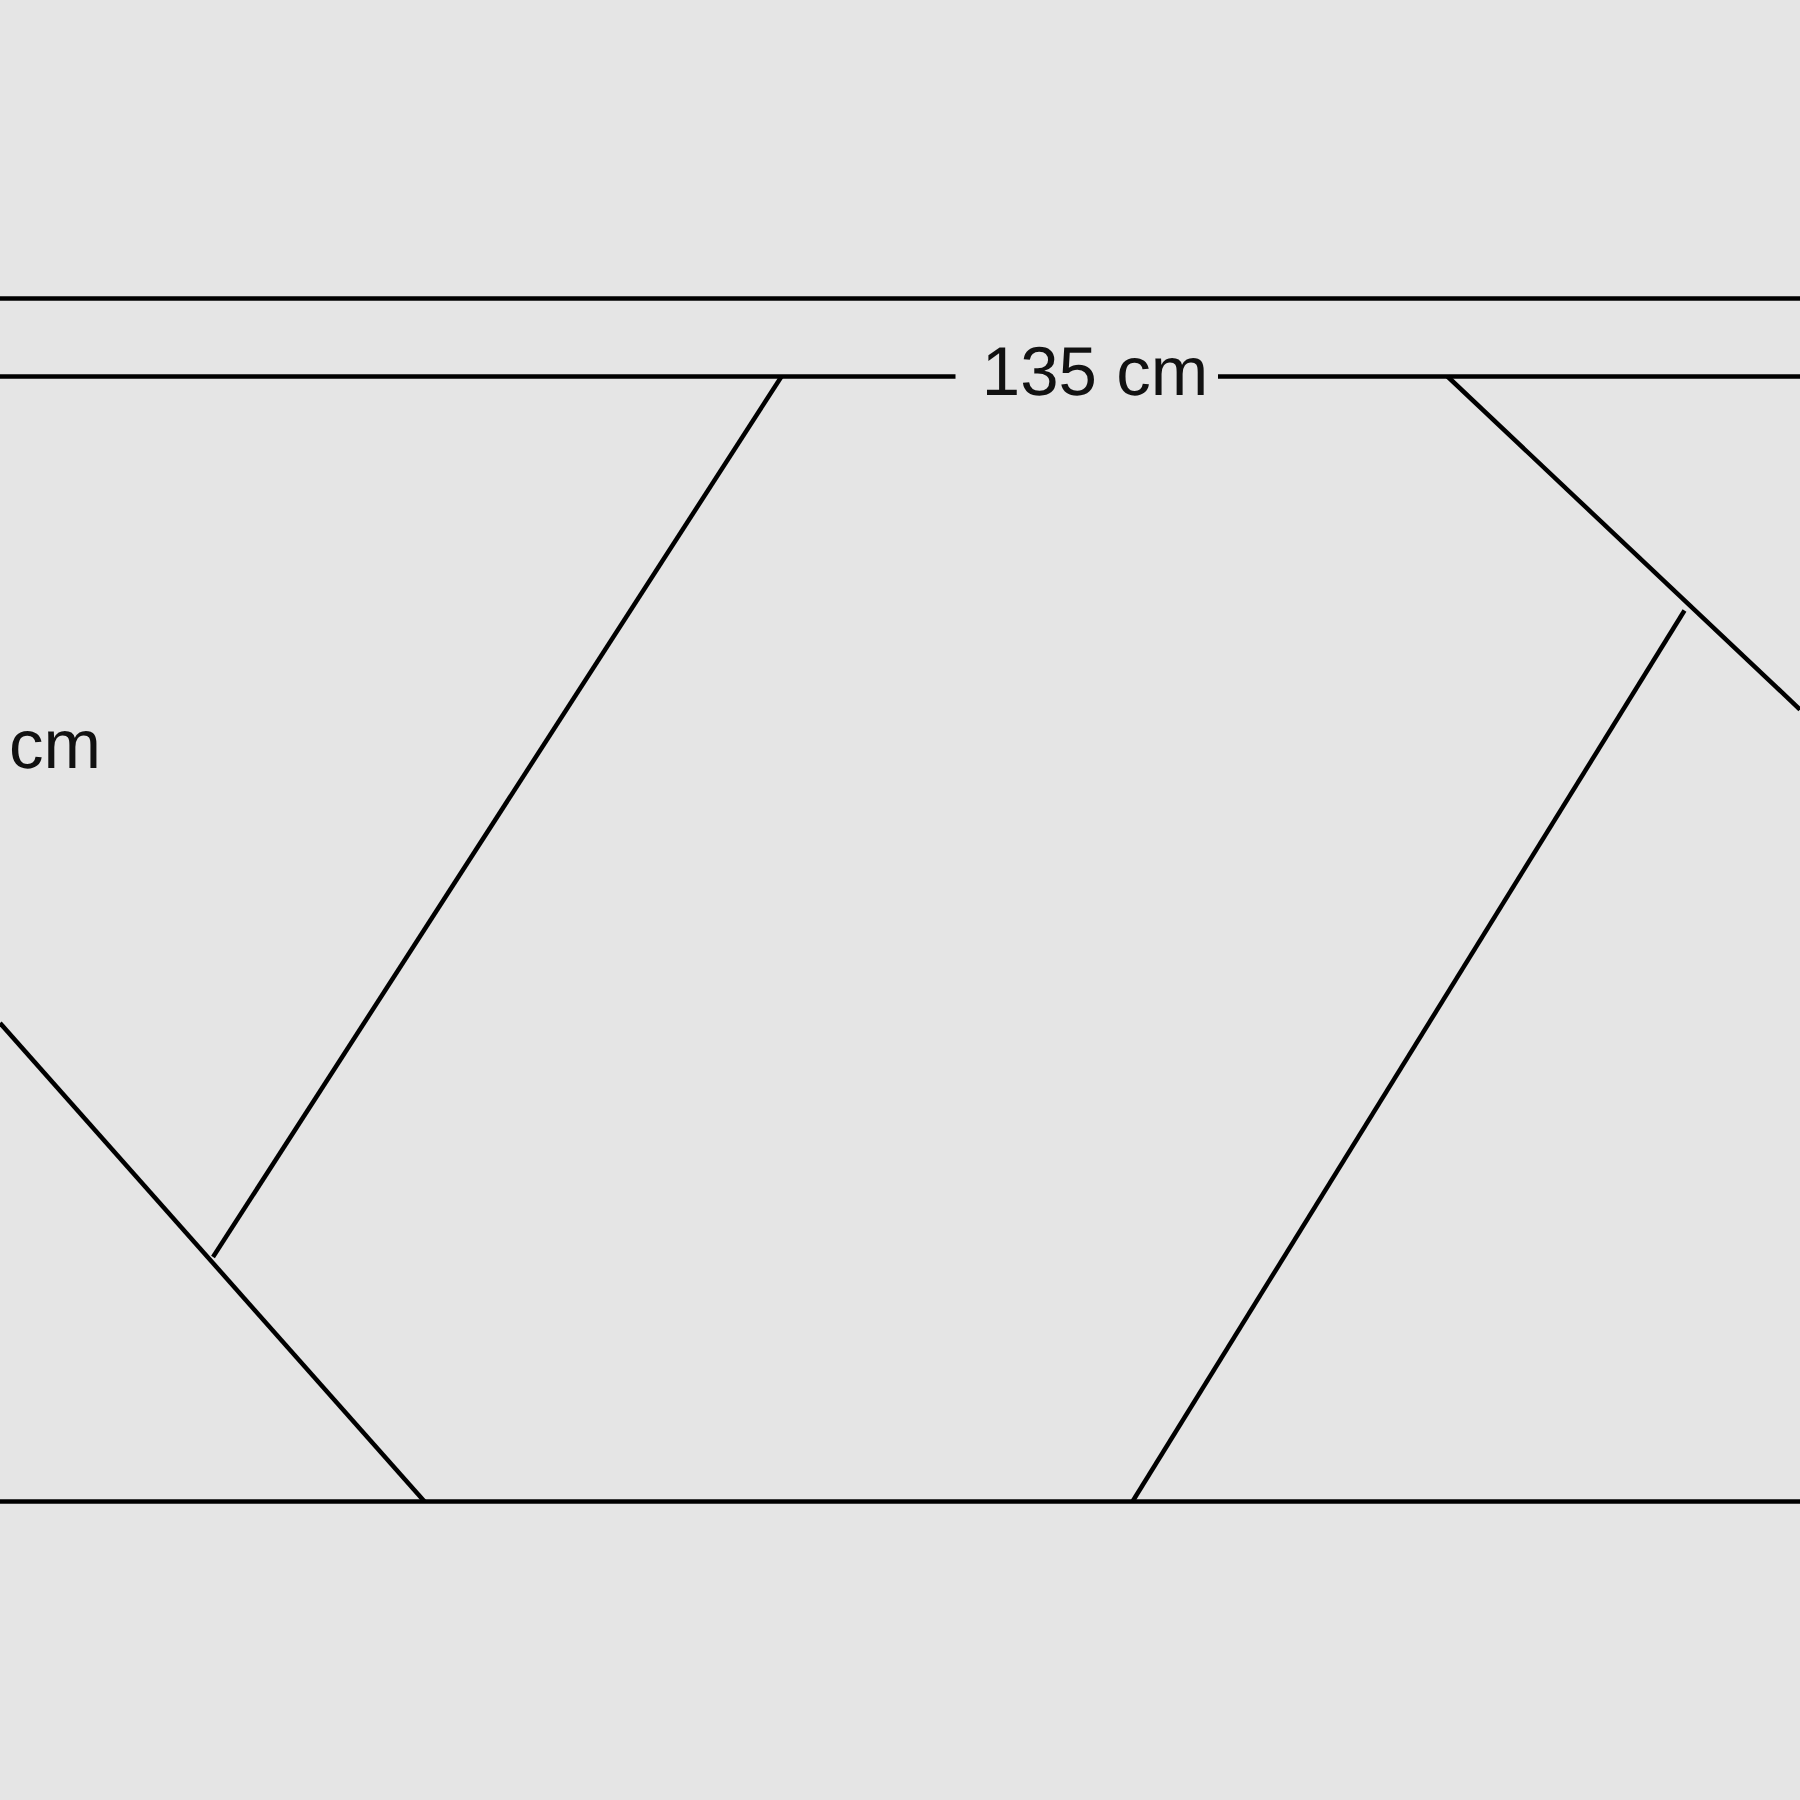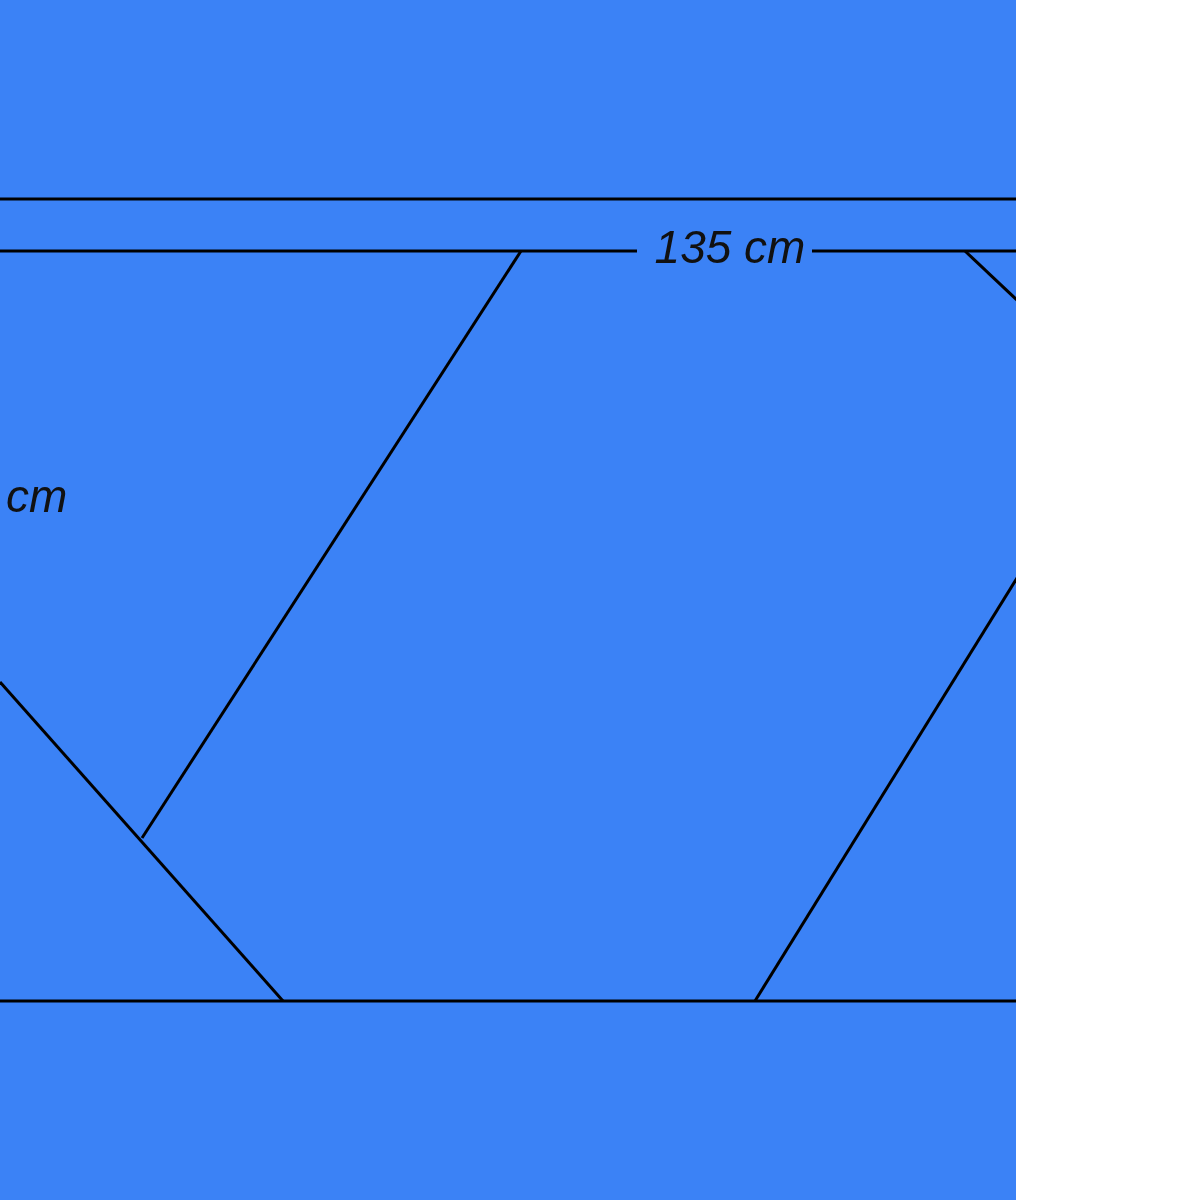--- a/index.html
+++ b/index.html
@@ -2,25 +2,24 @@
 <html><head>
 <meta charset="utf-8">
 <style>
   html, body {
     margin: 0;
     padding: 0;
     background: #ffffff;
   }
   .canvas {
     position: relative;
-    width: 1016px;
+    width: 1200px;
     height: 1200px;
-    background: #3b82f6;
+    background: #e5e5e5;
     overflow: hidden;
-    font-style: italic;
   }
   svg.diagram {
     display: block;
     width: 1200px;
     height: 1200px;
   }
   svg.diagram line {
     stroke: #000000;
     stroke-width: 3;
     stroke-linecap: butt;

